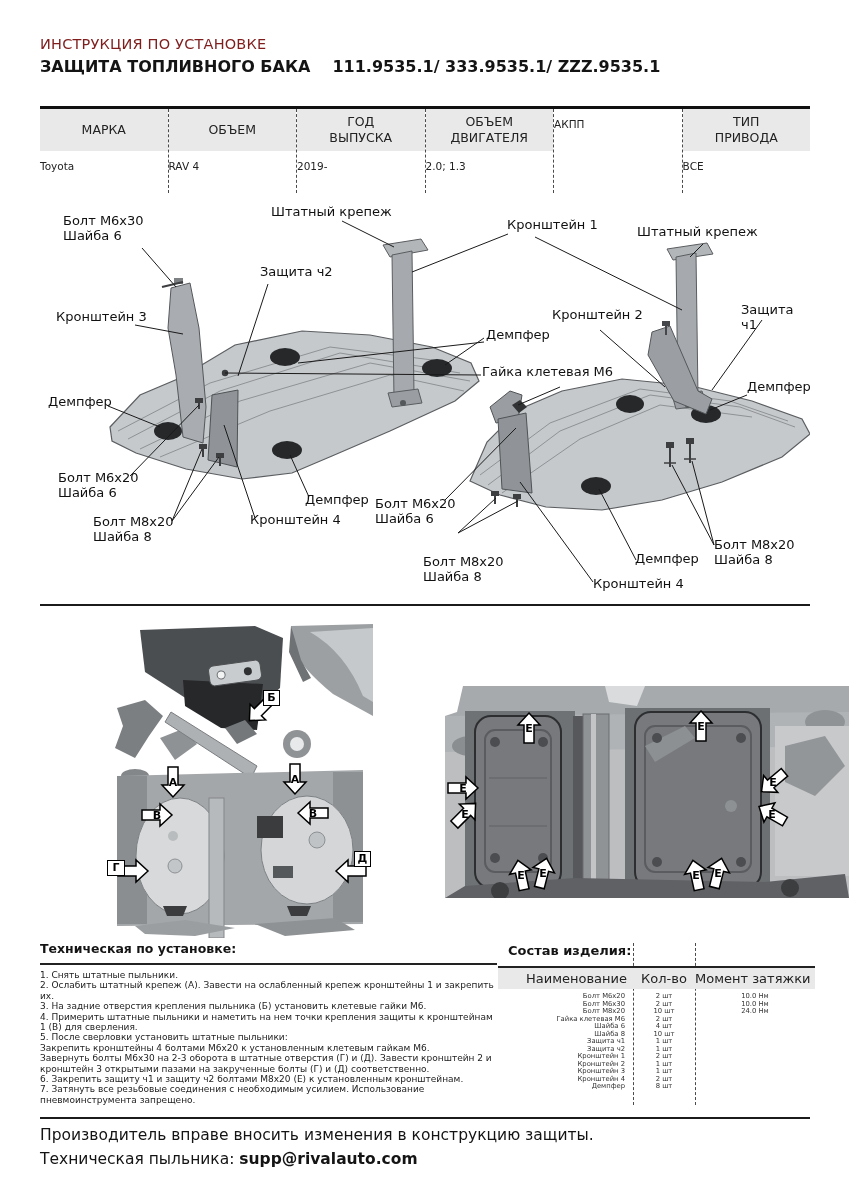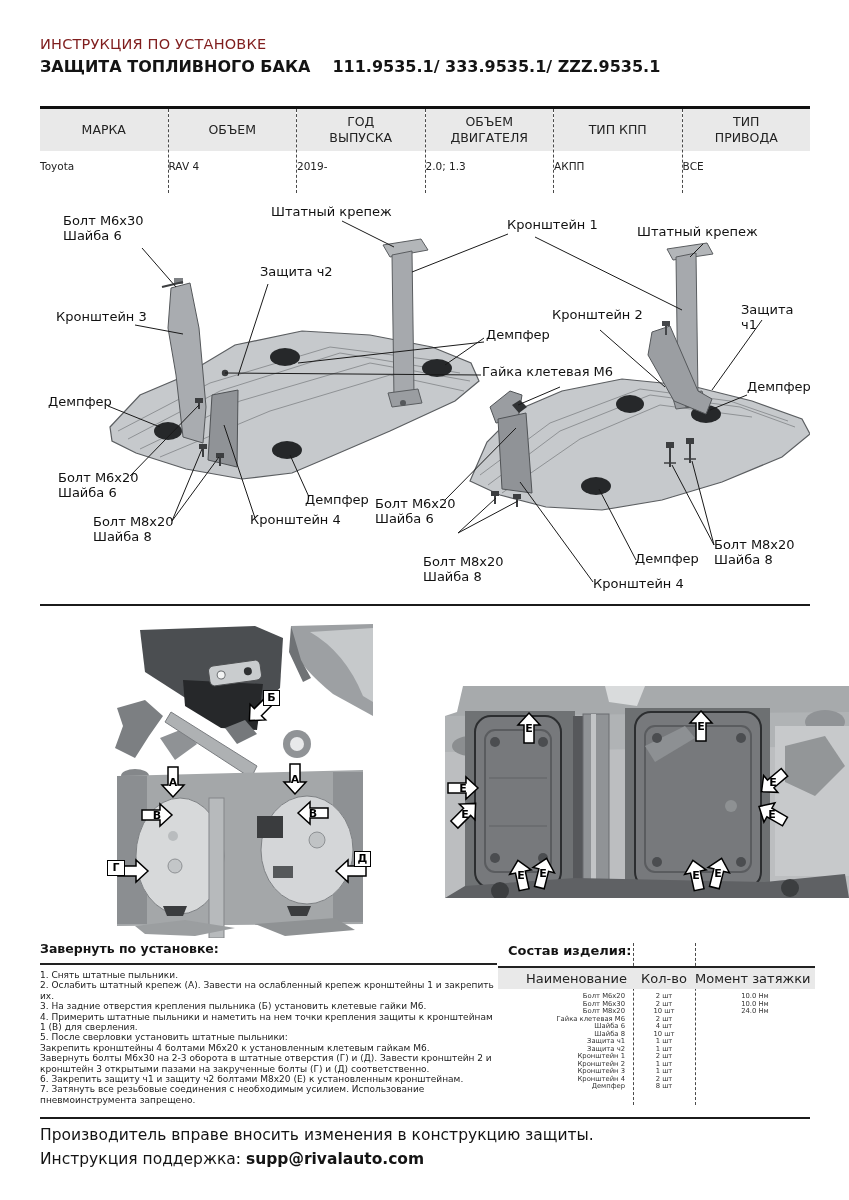--- a/index.html
+++ b/index.html
@@ -90,21 +90,20 @@
         <div class="spec-v">2019-</div>
       </div>
 
       <div class="spec-col">
         <div class="spec-h">ОБЪЕМ
 ДВИГАТЕЛЯ</div>
         <div class="spec-v">2.0; 1.3</div>
       </div>
 
       <div class="spec-col">
-        <div class="spec-h">ТИП КПП</div>
         <div class="spec-v">АКПП</div>
       </div>
 
       <div class="spec-col">
         <div class="spec-h">ТИП
 ПРИВОДА</div>
         <div class="spec-v">ВСЕ</div>
       </div>
     </div>
 
@@ -450,21 +449,21 @@
         <div class="marker" style=";left:261px;top:171px">
           <svg viewBox="0 0 24 32" style=";transform:rotate(14deg)">
             <polygon points="12,1 23,13 17,13 17,31 7,31 7,13 1,13" fill="#ffffff" stroke="#000000" stroke-width="1.5"></polygon>
           </svg>
           <span class="ltr">Е</span>
         </div>
       </div>
   </div>
 
   <div class="abs instr">
-    <div class="instr-title">Завернуть по установке:</div>
+    <div class="instr-title">Техническая по установке:</div>
     <div class="instr-rule"></div>
     <div class="steps">
 
         <div class="step">1. Снять штатные пыльники.</div>
 
         <div class="step">2. Ослабить штатный крепеж (А). Завести на ослабленный крепеж кронштейны 1 и закрепить их.</div>
 
         <div class="step">3. На задние отверстия крепления пыльника (Б) установить клетевые гайки М6.</div>
 
         <div class="step">4. Примерить штатные пыльники и наметить на нем точки крепления защиты к кронштейнам 1 (В) для сверления.</div>
@@ -569,16 +568,16 @@
           <div class="c1">Демпфер</div>
           <div class="c2">8 шт</div>
           <div class="c3"></div>
         </div>
       </div>
   </div>
 
   <div class="abs rule" style="top:1117px;"></div>
   <div class="abs foot1">Производитель вправе вносить изменения в конструкцию защиты.</div>
   <div class="abs foot2">
-    <span>Инструкция поддержка: </span><b>supp@rivalauto.com</b>
+    <span>Техническая пыльника: </span><b>supp@rivalauto.com</b>
   </div>
 
 </div>
 
 </body></html>

